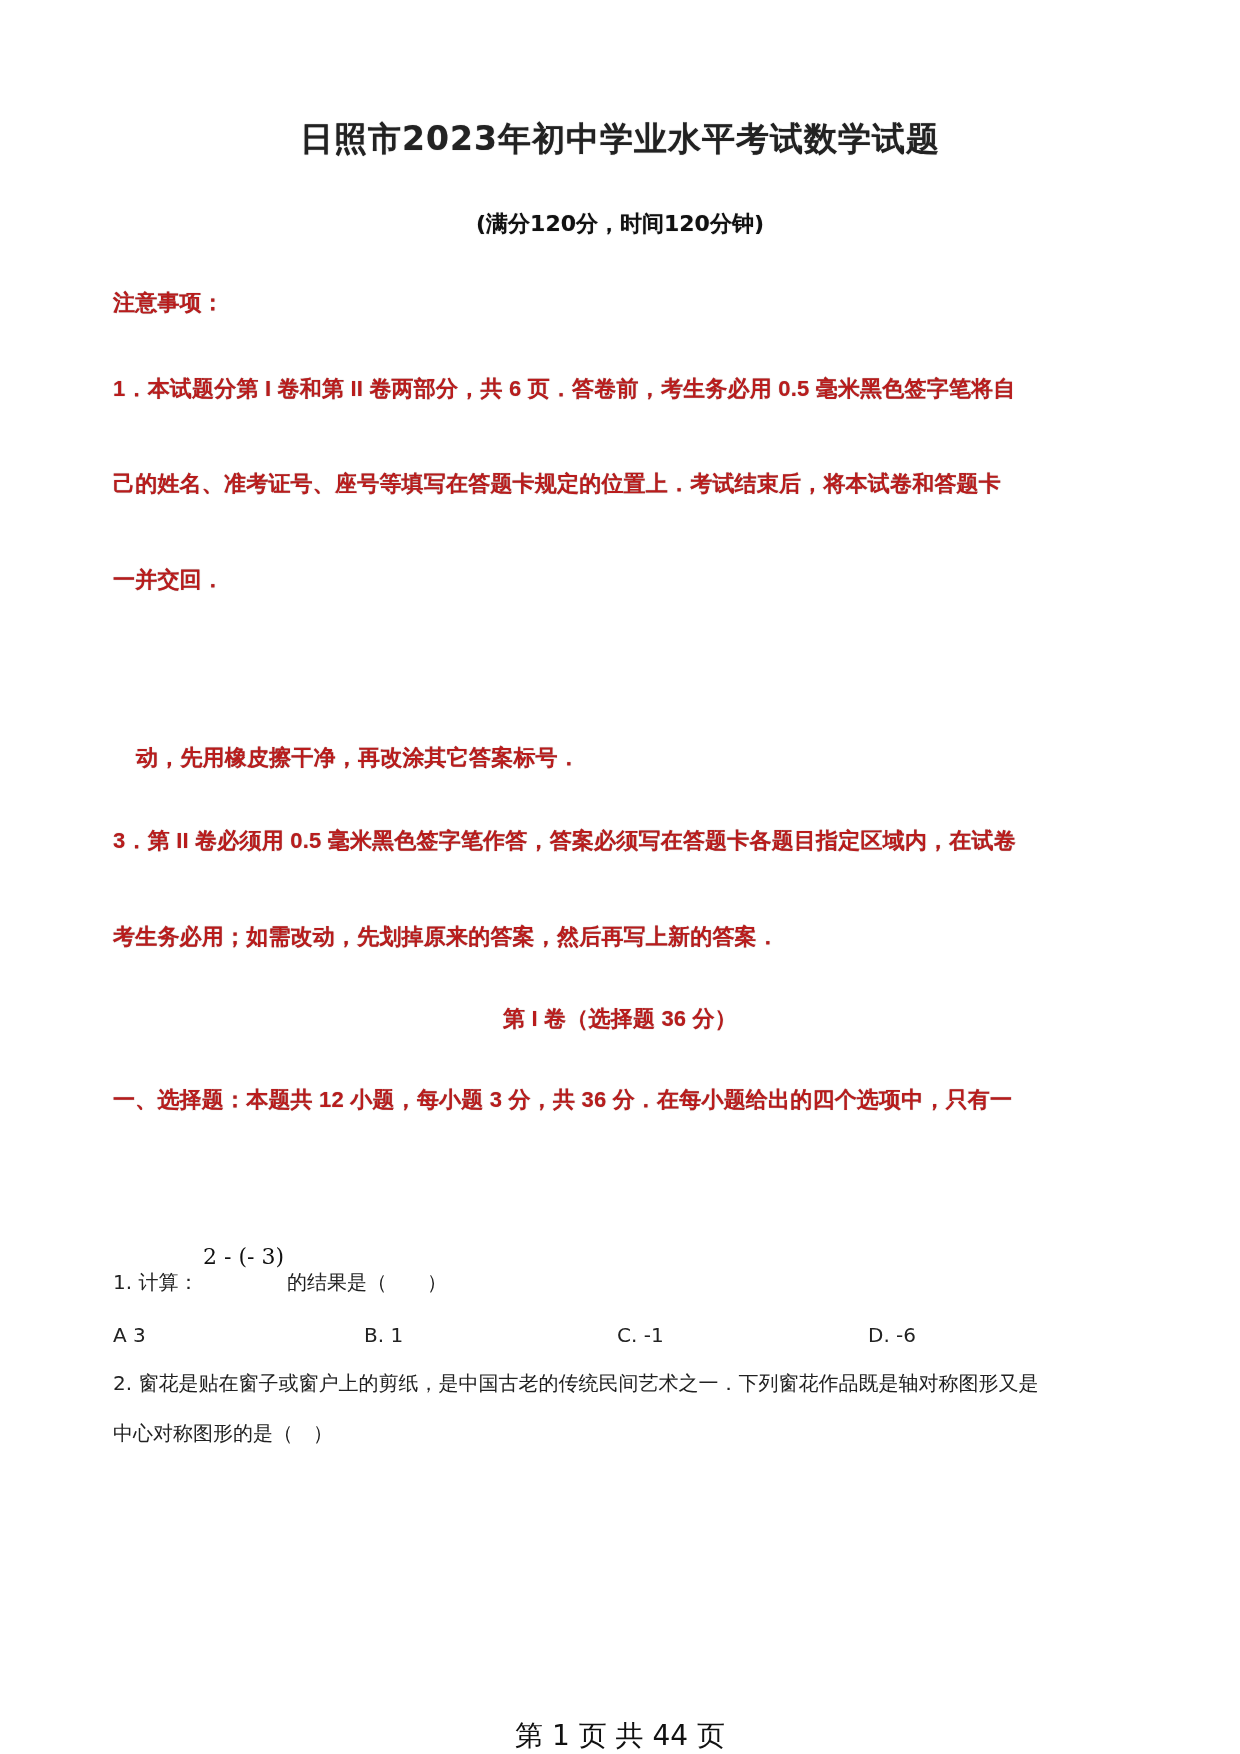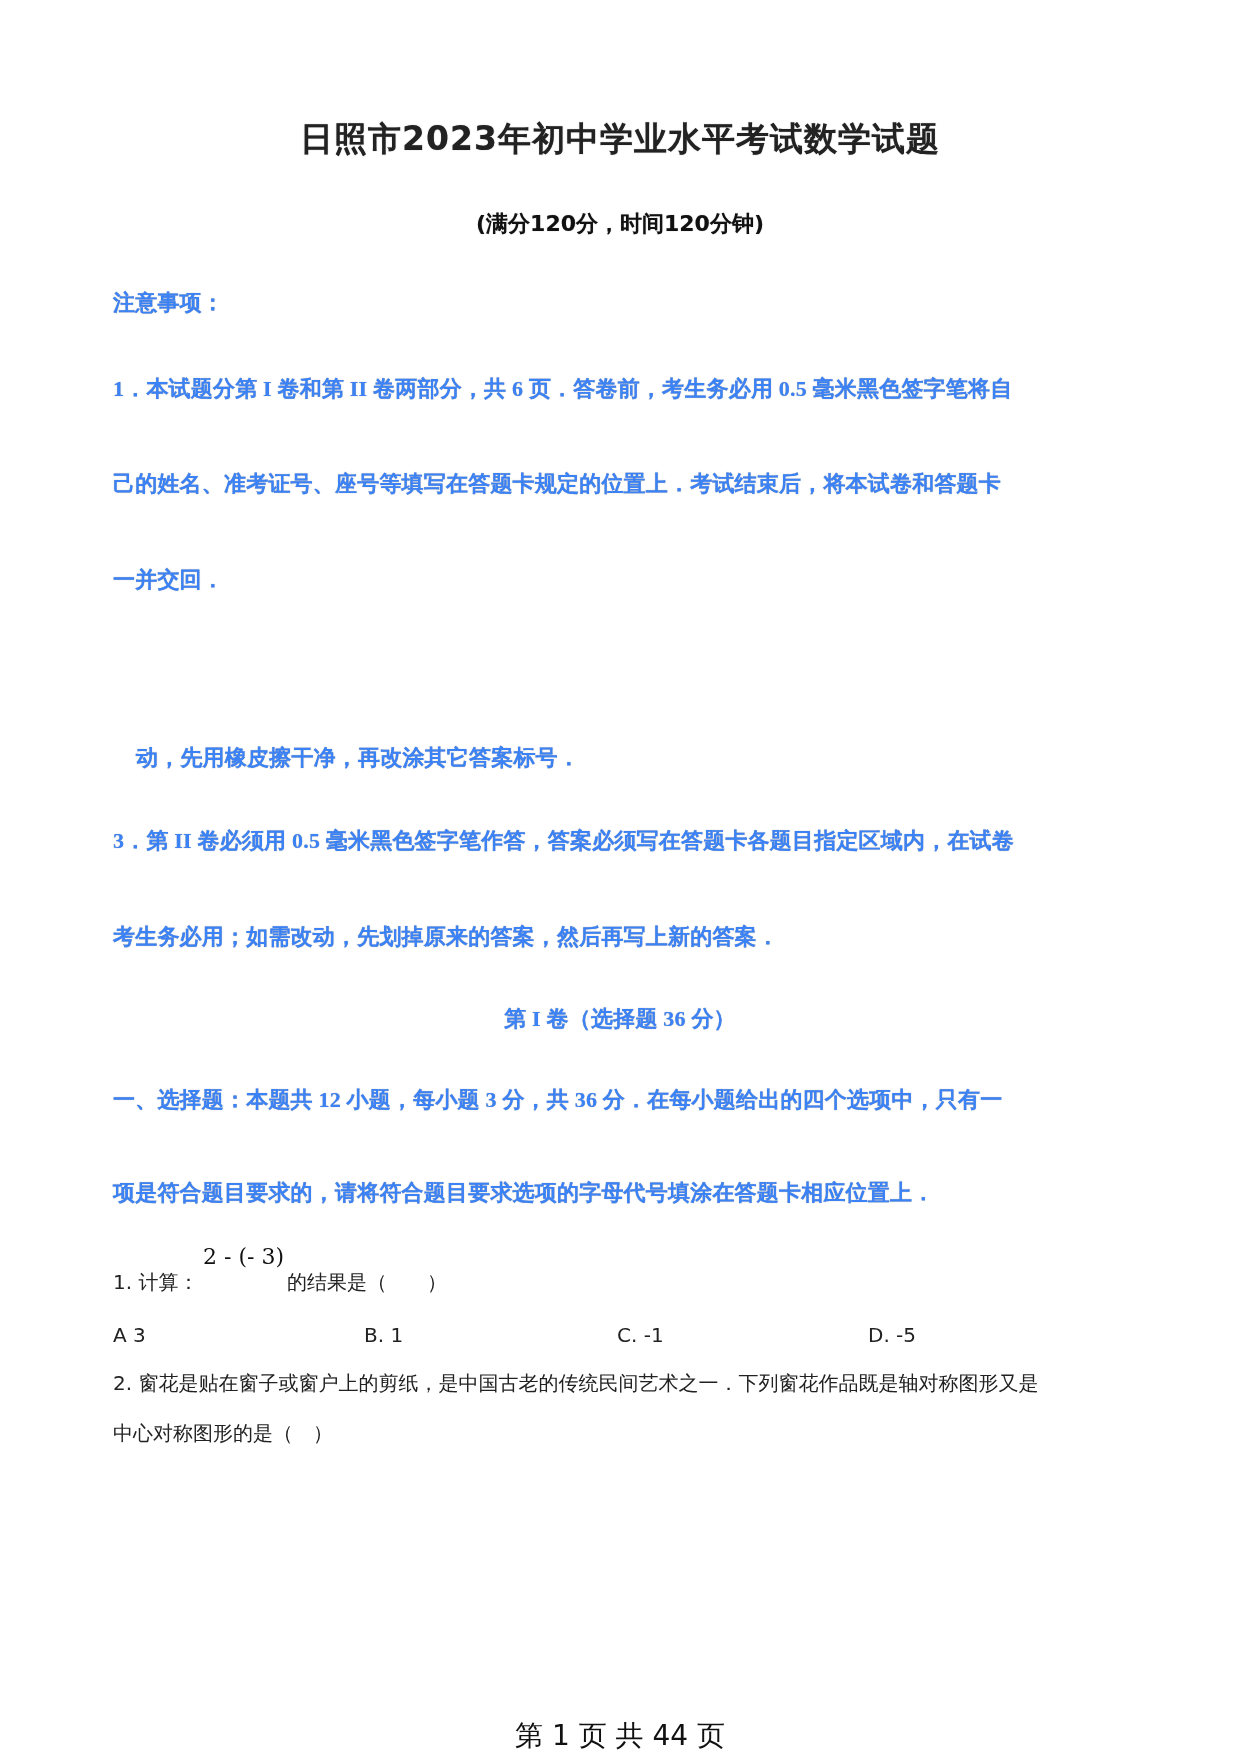--- a/index.html
+++ b/index.html
@@ -6,21 +6,21 @@
   body { width: 1240px; height: 1754px; position: relative; overflow: hidden;
          font-family: "DejaVu Serif", "Liberation Serif", serif; color: #111; }
   .page { position: absolute; left: 0; top: 0; width: 1232px; height: 1754px; }
   .abs { position: absolute; white-space: nowrap; }
   .title { font-size: 33px; font-weight: bold; left: 0; width: 1240px; text-align: center; top: 117px;
            font-family: "DejaVu Sans", "Liberation Sans", sans-serif; color: #222;
            text-shadow: 0 0 1px #888; letter-spacing: 1px; }
   .subtitle { font-size: 22px; font-weight: bold; left: 0; width: 1240px; text-align: center; top: 209px;
               font-family: "DejaVu Sans", "Liberation Sans", sans-serif; text-shadow: 0 0 1px #999; }
   .bold-line { font-size: 22px; font-weight: bold; left: 113px;
-               font-family: Liberation Serif, serif; color: #3b82f6;
+               font-family: Liberation Sans, sans-serif; color: #b91c1c;
                text-shadow: 0 0 1px #999; letter-spacing: 0.2px; }
   .center { left: 0; width: 1240px; text-align: center; }
   .normal { font-size: 20px; font-family: "DejaVu Sans", "Liberation Sans", sans-serif; color: #222; }
   .expr { font-family: "DejaVu Serif", "Liberation Serif", serif; font-size: 22px; }
   .footer { font-size: 28px; left: 0; width: 1240px; text-align: center; top: 1717px;
             font-family: "DejaVu Sans", "Liberation Sans", sans-serif; }
 </style>
 </head>
 <body>
 
@@ -34,28 +34,27 @@
   <div class="abs bold-line" style="top:374px;">1．本试题分第 I 卷和第 II 卷两部分，共 6 页．答卷前，考生务必用 0.5 毫米黑色签字笔将自</div>
   <div class="abs bold-line" style="top:469px;">己的姓名、准考证号、座号等填写在答题卡规定的位置上．考试结束后，将本试卷和答题卡</div>
   <div class="abs bold-line" style="top:565px;">一并交回．</div>
   <div class="abs bold-line" style="top:743px;margin-left:23px;">动，先用橡皮擦干净，再改涂其它答案标号．</div>
   <div class="abs bold-line" style="top:826px;">3．第 II 卷必须用 0.5 毫米黑色签字笔作答，答案必须写在答题卡各题目指定区域内，在试卷</div>
   <div class="abs bold-line" style="top:922px;">考生务必用；如需改动，先划掉原来的答案，然后再写上新的答案．</div>
 
   <div class="abs bold-line center" style="top:1004px;">第 I 卷（选择题 36 分）</div>
 
   <div class="abs bold-line" style="top:1085px;">一、选择题：本题共 12 小题，每小题 3 分，共 36 分．在每小题给出的四个选项中，只有一</div>
-  <div class="abs bold-line" style="top:1178px;">项是符合题目要求的，请将符合题目要求选项的字母代号填涂在答题卡相应位置上．</div>
 
   <div class="abs normal" style="left:113px; top:1269px;">1. 计算：</div>
   <div class="abs expr" style="left:203px; top:1244px;">2 - (- 3)</div>
   <div class="abs normal" style="left:287px; top:1269px;">的结果是（　　）</div>
 
   <div class="abs normal" style="left:113px; top:1323px;">A 3</div>
   <div class="abs normal" style="left:364px; top:1323px;">B. 1</div>
   <div class="abs normal" style="left:617px; top:1323px;">C. -1</div>
-  <div class="abs normal" style="left:868px; top:1323px;">D. -5</div>
+  <div class="abs normal" style="left:868px; top:1323px;">D. -6</div>
 
   <div class="abs normal" style="left:113px; top:1370px;">2. 窗花是贴在窗子或窗户上的剪纸，是中国古老的传统民间艺术之一．下列窗花作品既是轴对称图形又是</div>
   <div class="abs normal" style="left:113px; top:1420px;">中心对称图形的是（　）</div>
 
   <div class="abs footer">第 1 页 共 44 页</div>
 </div>
 
 </body></html>

